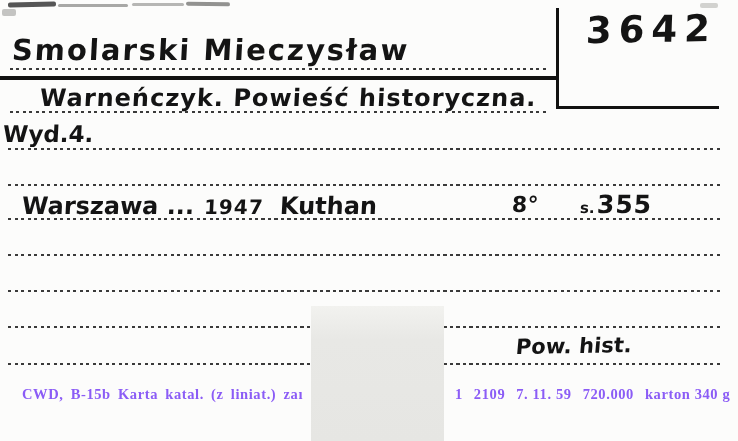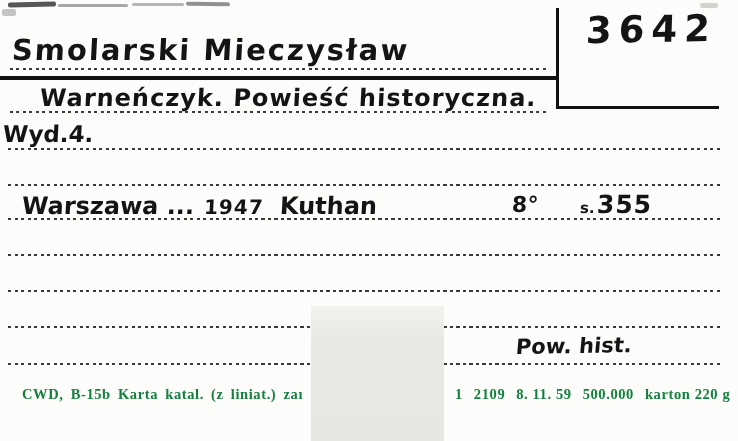--- a/index.html
+++ b/index.html
@@ -12,21 +12,21 @@
   
   .hand{
     font-family:"DejaVu Sans", sans-serif;
     font-weight:bold;color:#141414;
     transform:skewX(-3deg);
     white-space:nowrap;
   }
   
   .print{
     font-family:"Liberation Serif", serif;
-    font-weight:bold;color:#15803d;
+    font-weight:bold;color:#8b5cf6;
     font-size:14.5px;letter-spacing:.6px;white-space:nowrap;
   }
   
   .rule{
     height:2px;
     background-image:repeating-linear-gradient(90deg,#3a3a3a 0 3px,transparent 3px 6.5px);
   }
   .solid{background:#111;}
   .smudge{border-radius:2px;}
 </style>
@@ -77,18 +77,18 @@
   <div class="abs hand" style="left:516px;top:334px;font-size:21px;transform:skewX(-6deg) rotate(-1deg);">Pow. hist.</div>
   <div class="abs rule" style="left:8px;top:363px;width:714px;"></div>
 
   <div class="abs print" style="left:22px;top:386px;word-spacing:3px;z-index:1;">CWD,  B-15b Karta katal. (z liniat.) zaı</div>
 
   <div class="abs" style="left:311px;top:306px;width:133px;height:135px;z-index:2;background:linear-gradient(180deg,#f2f2ef 0%,#e8e8e5 25%,#e6e6e3 100%);"></div>
 
   <div class="abs" style="left:455px;top:386px;display:flex;gap:11px;z-index:3;">
     <span class="print">1</span>
     <span class="print">2109</span>
-    <span class="print">8. 11. 59</span>
-    <span class="print">500.000</span>
-    <span class="print">karton 220 g</span>
+    <span class="print">7. 11. 59</span>
+    <span class="print">720.000</span>
+    <span class="print">karton 340 g</span>
   </div>
 
 </div>
 
 </body></html>

